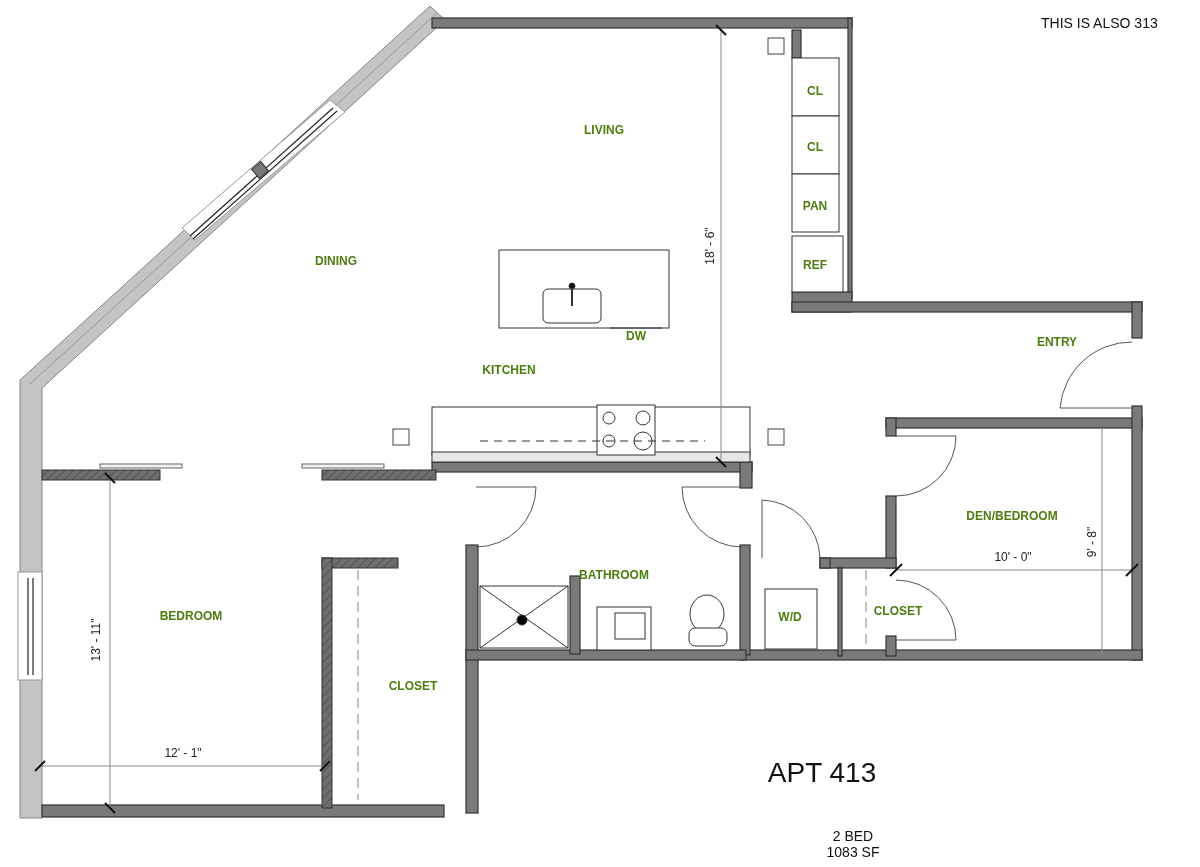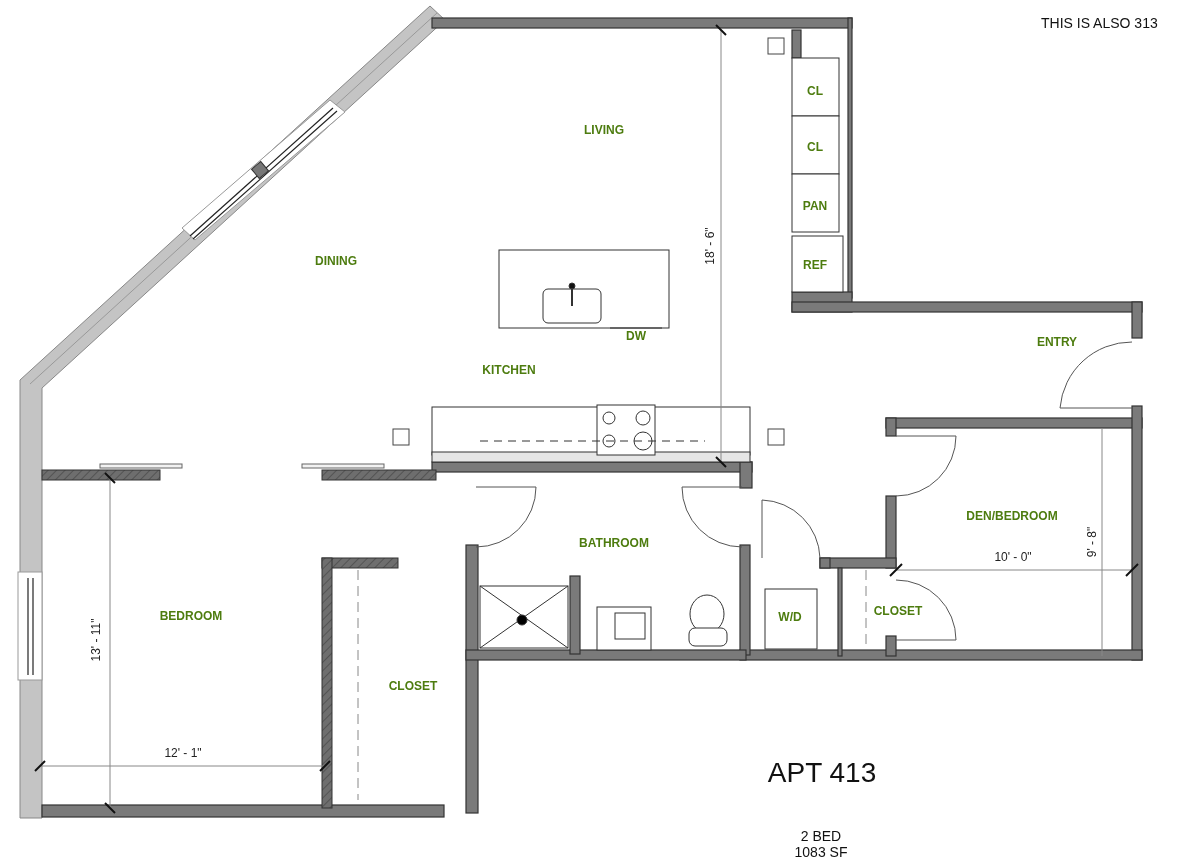--- a/index.html
+++ b/index.html
@@ -3,21 +3,21 @@
 <meta charset="utf-8">
 <style>
   html,body{margin:0;padding:0;background:#fff;}
   body{width:1200px;height:867px;position:relative;overflow:hidden;font-family:"Liberation Sans",sans-serif;}
   svg{position:absolute;left:0;top:0;}
   .lbl{position:absolute;font-weight:bold;font-size:12px;color:#4d7c0f;white-space:nowrap;transform:translate(-50%,-50%);}
   .dim{position:absolute;font-size:12px;color:#222;white-space:nowrap;transform:translate(-50%,-50%);}
   .dim.v{transform:translate(-50%,-50%) rotate(-90deg);}
   .note{position:absolute;font-size:14px;color:#111;}
   .title{position:absolute;font-size:28px;color:#111;transform:translateX(-50%);}
-  .sub{position:absolute;font-size:14px;color:#111;transform:translateX(-50%);text-align:center;line-height:16px;}
+  .sub{position:absolute;font-size:14px;color:#111;transform:translateX(-50%);text-align:center;line-height:16px;margin-left:32px;}
 </style>
 </head>
 <body>
 
 <svg width="1200" height="867" viewBox="0 0 1200 867">
   <defs>
     <pattern id="hatch" width="6" height="6" patternUnits="userSpaceOnUse" patternTransform="rotate(45)">
       <rect width="6" height="6" fill="#6e6e6e"></rect>
       <line x1="0" y1="0" x2="0" y2="6" stroke="#4a4a4a" stroke-width="1.5"></line>
     </pattern>
@@ -156,21 +156,21 @@
   </g>
 </svg>
 
 <div class="note" style="left:1041px;top:15px;">THIS IS ALSO 313</div>
 
 <div class="lbl" style="left:604px;top:130px;">LIVING</div>
 <div class="lbl" style="left:336px;top:261px;">DINING</div>
 <div class="lbl" style="left:509px;top:370px;text-align:center;">KITCHEN</div>
 <div class="lbl" style="left:636px;top:336px;">DW</div>
 <div class="lbl" style="left:1057px;top:342px;">ENTRY</div>
-<div class="lbl" style="left:614px;top:543px;">BATHROOM</div>
+<div class="lbl" style="left:614px;top:575px;">BATHROOM</div>
 <div class="lbl" style="left:191px;top:616px;">BEDROOM</div>
 <div class="lbl" style="left:413px;top:686px;">CLOSET</div>
 <div class="lbl" style="left:1012px;top:516px;">DEN/BEDROOM</div>
 <div class="lbl" style="left:898px;top:611px;">CLOSET</div>
 <div class="lbl" style="left:790px;top:617px;">W/D</div>
 <div class="lbl" style="left:815px;top:91px;">CL</div>
 <div class="lbl" style="left:815px;top:147px;">CL</div>
 <div class="lbl" style="left:815px;top:206px;">PAN</div>
 <div class="lbl" style="left:815px;top:265px;">REF</div>
 

